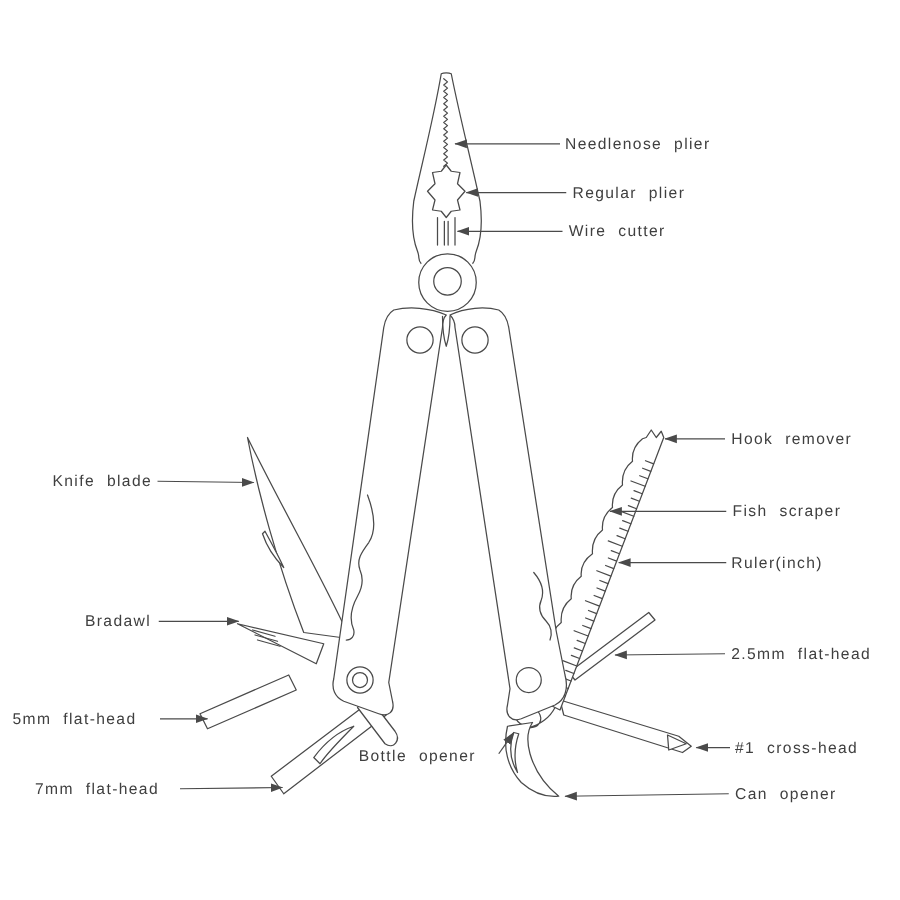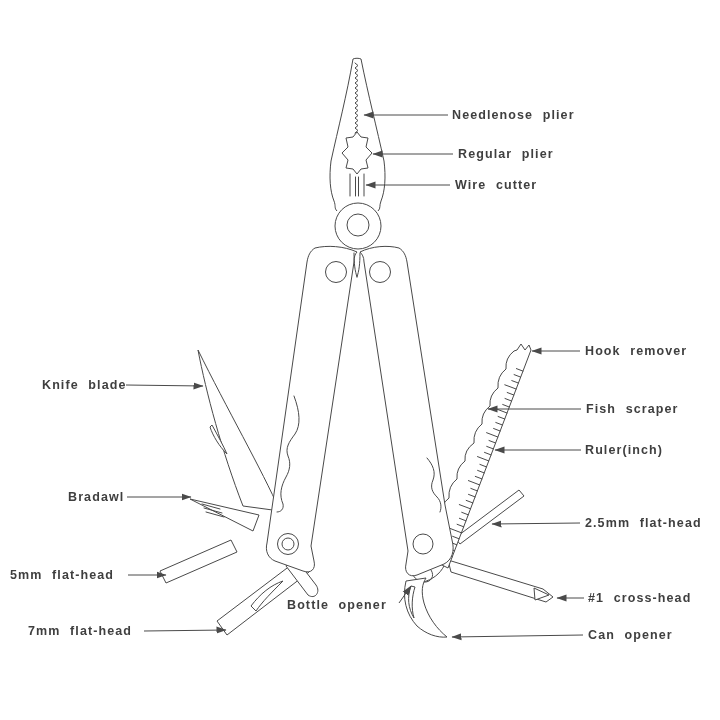--- a/index.html
+++ b/index.html
@@ -1,16 +1,16 @@
 <!DOCTYPE html>
 <html><head>
 <meta charset="utf-8">
 <style>
   html,body{margin:0;padding:0;background:#ffffff;}
-  .stage{width:720px;height:720px;background:#ffffff;position:relative;overflow:hidden;font-weight:bold;}
+  .stage{width:720px;height:720px;background:#ffffff;position:relative;overflow:hidden;}
   svg{display:block;}
   .ln{fill:none;stroke:#4a4a4a;stroke-width:1;stroke-linejoin:round;stroke-linecap:round;}
   .wh{fill:#ffffff;stroke:#4a4a4a;stroke-width:1;stroke-linejoin:round;}
   .ldr{stroke:#4a4a4a;stroke-width:1;}
   .lbl{font-family:"Liberation Sans", sans-serif;font-size:12.5px;fill:#3f3f3f;
        letter-spacing:1.1px;word-spacing:5px;}
 </style>
 </head>
 <body>
 

